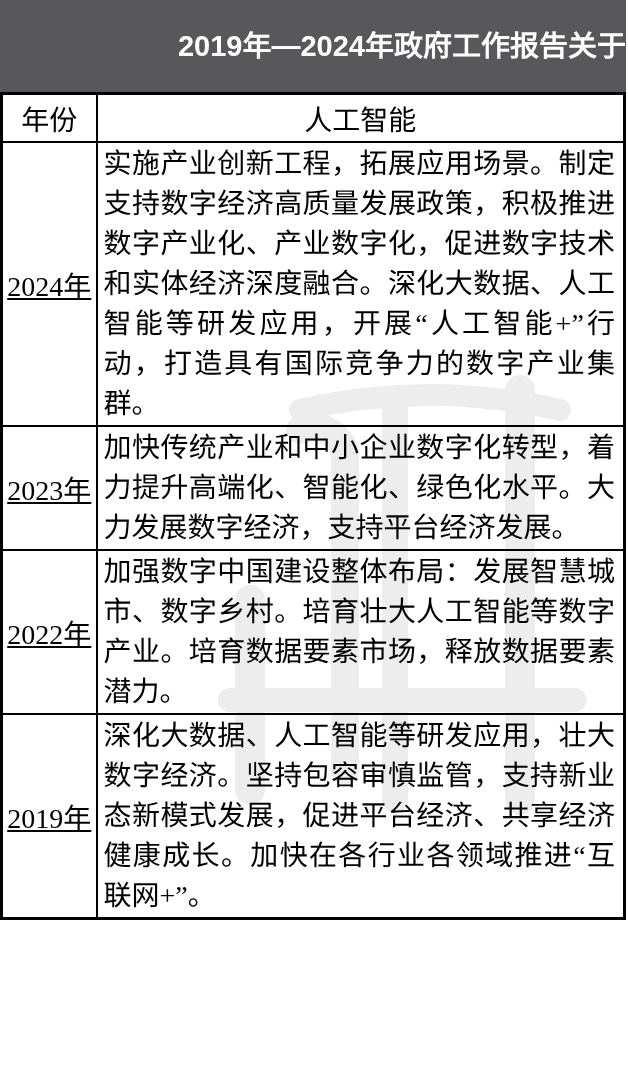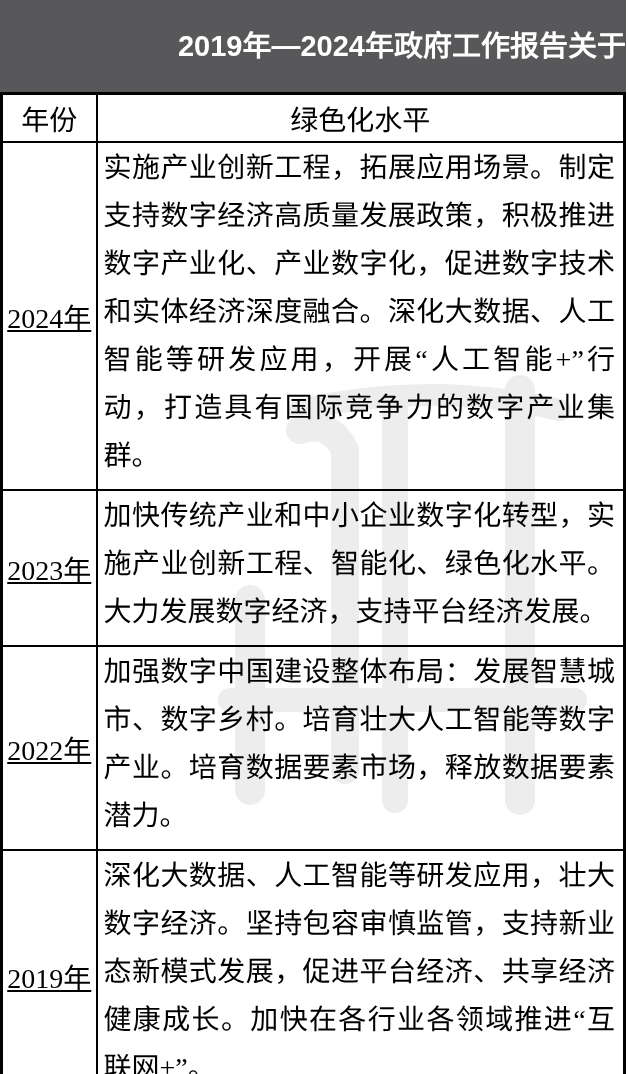--- a/index.html
+++ b/index.html
@@ -54,23 +54,23 @@
     height:44px;
     text-align:center;
   }
   td.year{
     text-align:center;
     font-size:28px;
     text-decoration:underline;
   }
   td.policy{
     font-size:28px;
-    line-height:48px;
+    line-height:40px;
     text-align:justify;
-    padding:1px 8px 9px 6px;
+    padding:1px 8px 1px 6px;
   }
   tr.r0 td{height:244px;}
   tr.r1 td{height:120px;}
   tr.r2 td{height:156px;}
   tr.r3 td{height:76px;}
   tr.r4 td{height:80px;}
   tr.r5 td{height:193px;}
 </style>
 </head>
 <body>
@@ -93,29 +93,29 @@
   </div>
 
   <table class="policy-table">
     <colgroup>
         <col class="c-year">
         <col>
       </colgroup>
     <tbody>
       <tr>
         <th>年份</th>
-        <th>绿色化水平</th>
+        <th>人工智能</th>
       </tr>
       <tr class="r0">
         <td class="year">2024年</td>
         <td class="policy">实施产业创新工程，拓展应用场景。制定支持数字经济高质量发展政策，积极推进数字产业化、产业数字化，促进数字技术和实体经济深度融合。深化大数据、人工智能等研发应用，开展“人工智能+”行动，打造具有国际竞争力的数字产业集群。</td>
       </tr>
       <tr class="r1">
         <td class="year">2023年</td>
-        <td class="policy">加快传统产业和中小企业数字化转型，实施产业创新工程、智能化、绿色化水平。大力发展数字经济，支持平台经济发展。</td>
+        <td class="policy">加快传统产业和中小企业数字化转型，着力提升高端化、智能化、绿色化水平。大力发展数字经济，支持平台经济发展。</td>
       </tr>
       <tr class="r2">
         <td class="year">2022年</td>
         <td class="policy">加强数字中国建设整体布局：发展智慧城市、数字乡村。培育壮大人工智能等数字产业。培育数据要素市场，释放数据要素潜力。</td>
       </tr>
       <tr class="r5">
         <td class="year">2019年</td>
         <td class="policy">深化大数据、人工智能等研发应用，壮大数字经济。坚持包容审慎监管，支持新业态新模式发展，促进平台经济、共享经济健康成长。加快在各行业各领域推进“互联网+”。</td>
       </tr>
 

